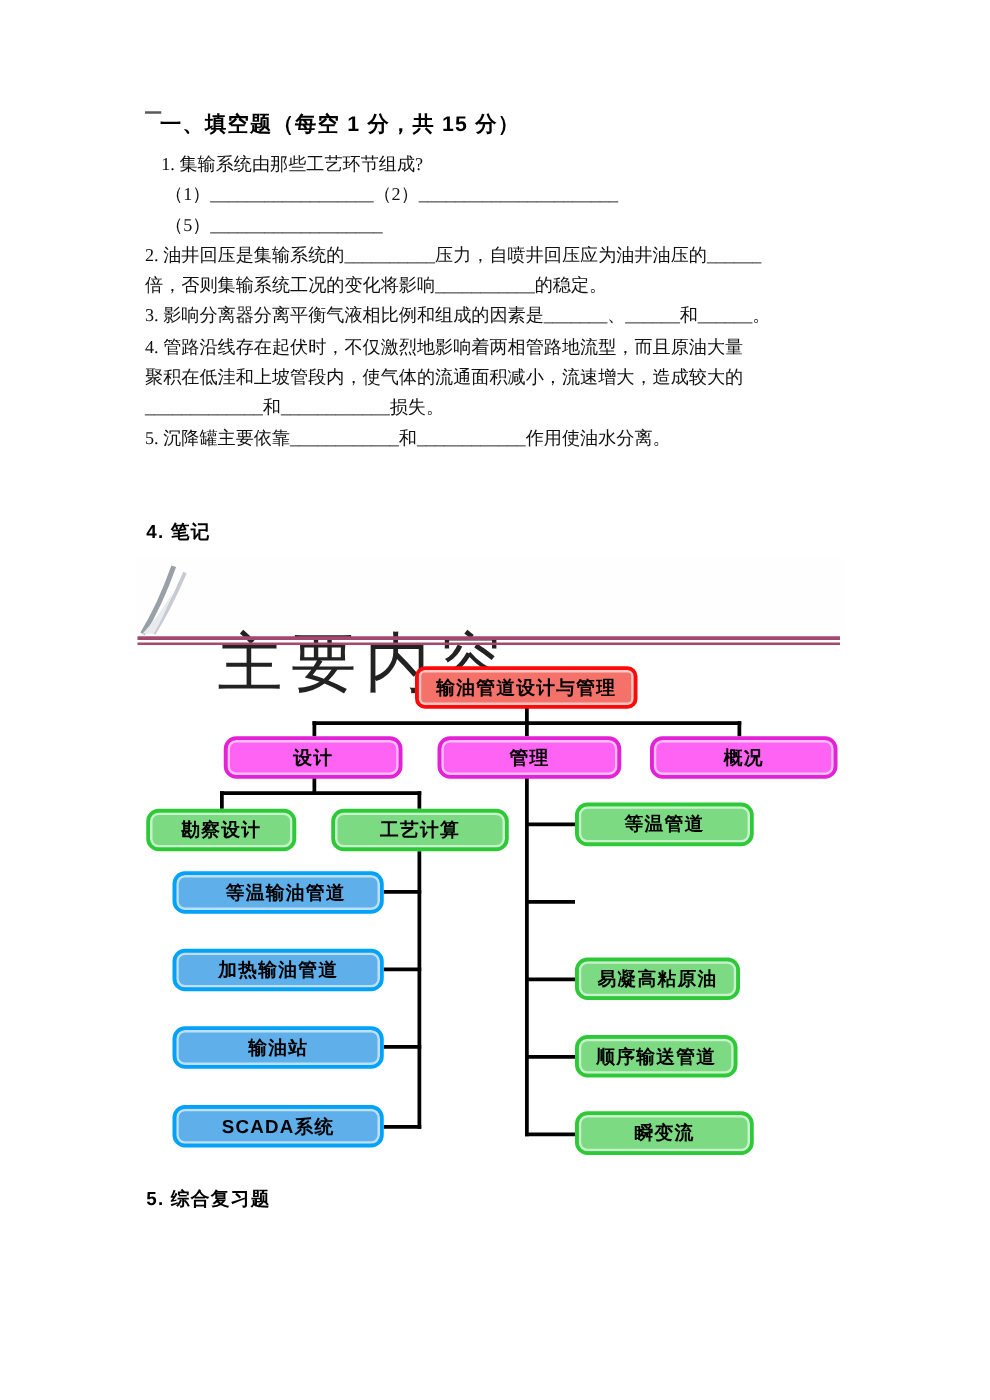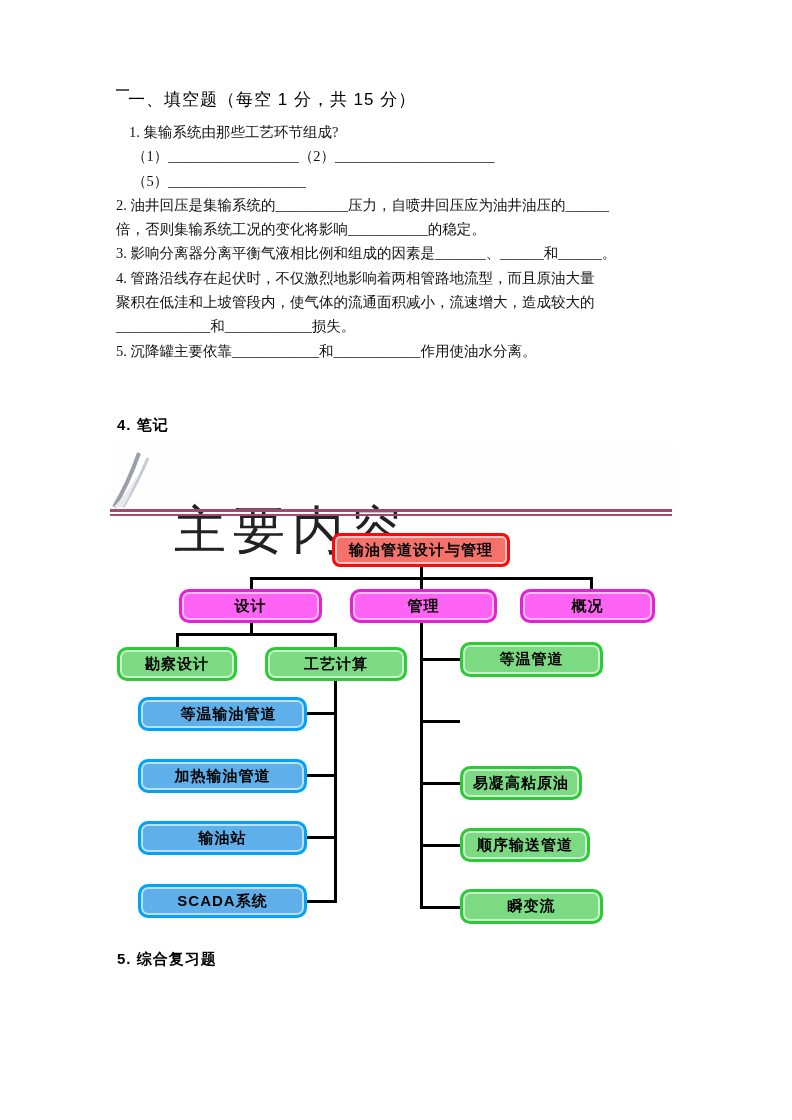--- a/index.html
+++ b/index.html
@@ -6,21 +6,21 @@
   .page{
     position:relative;width:792px;height:1120px;background:#ffffff;overflow:hidden;
     font-family:"Liberation Serif","DejaVu Serif",serif;color:#1a1a1a;
   }
   
   .stray-mark{position:absolute;left:116px;top:89px;width:13px;height:2px;background:#5a5a5a;}
 
   
   .fb{position:absolute;left:116px;top:88px;width:570px;}
   .fb h1{
-    margin:0 0 9px 12px;font-size:17px;font-weight:normal;color:#000;
+    margin:0 0 9px 12px;font-size:17px;font-weight:bold;color:#000;
     font-family:"Liberation Sans","DejaVu Sans",sans-serif;letter-spacing:1px;
   }
   .fb p{margin:0;font-size:14.5px;line-height:24.3px;white-space:nowrap;color:#111;}
   .fb p.ind1{padding-left:13px;}
   .fb p.ind2{padding-left:16px;}
 
   
   .sec-head{
     position:absolute;left:117px;font-size:15px;font-weight:bold;color:#000;
     font-family:"Liberation Sans","DejaVu Sans",sans-serif;letter-spacing:1px;
@@ -117,21 +117,21 @@
     <div class="node red" style="left:222px;top:8px;width:178px;height:34px;border-radius:8px;">
       <span>输油管道设计与管理</span>
     </div>
 
     <div class="node pink" style="left:69px;top:64px;width:143px;height:34px;">
       <span>设计</span>
     </div>
     <div class="node pink" style="left:240px;top:64px;width:147px;height:34px;">
       <span>管理</span>
     </div>
-    <div class="node pink" style="left:410px;top:64px;width:135px;height:34px;align-items:center;">
+    <div class="node pink" style="left:410px;top:64px;width:150px;height:34px;align-items:center;">
       <span>概况</span>
     </div>
 
     <div class="node green" style="left:7px;top:122px;width:120px;height:34px;">
       <span>勘察设计</span>
     </div>
     <div class="node green" style="left:155px;top:122px;width:142px;height:34px;">
       <span>工艺计算</span>
     </div>
 
@@ -144,21 +144,21 @@
     <div class="node blue" style="left:28px;top:296px;width:169px;height:34px;">
       <span>输油站</span>
     </div>
     <div class="node blue" style="left:28px;top:359px;width:169px;height:34px;">
       <span>SCADA系统</span>
     </div>
 
     <div class="node green" style="left:350px;top:117px;width:143px;height:35px;">
       <span>等温管道</span>
     </div>
-    <div class="node green" style="left:350px;top:241px;width:122px;height:34px;">
+    <div class="node green" style="left:350px;top:241px;width:132px;height:34px;">
       <span>易凝高粘原油</span>
     </div>
     <div class="node green" style="left:350px;top:303px;width:130px;height:34px;">
       <span>顺序输送管道</span>
     </div>
     <div class="node green" style="left:350px;top:364px;width:143px;height:35px;">
       <span>瞬变流</span>
     </div>
   </div>
 

